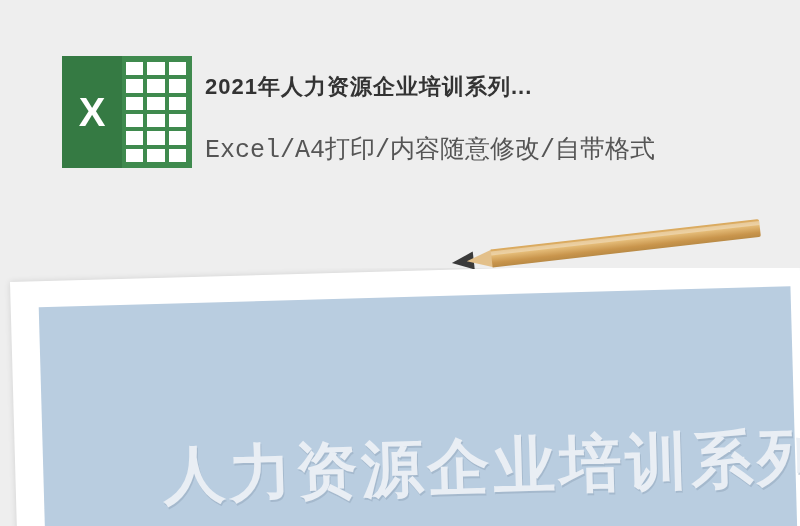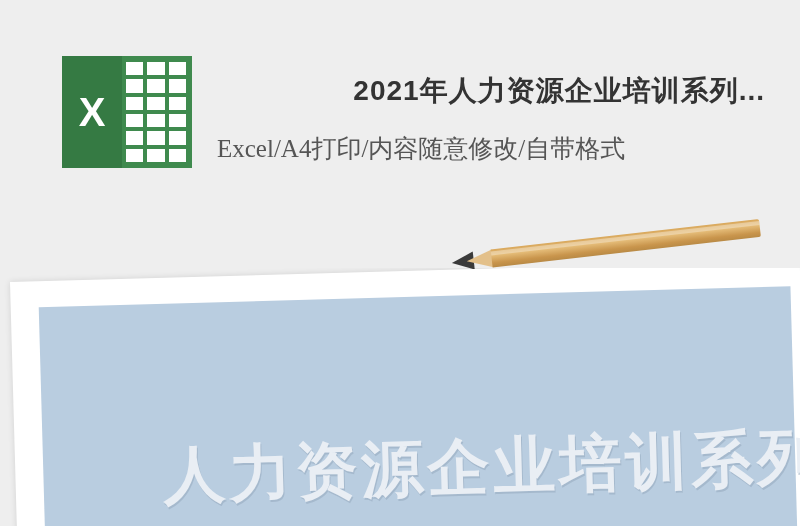--- a/index.html
+++ b/index.html
@@ -77,37 +77,36 @@
     display: block;
     background: #ffffff;
   }
 
   .title-main {
     position: absolute;
     left: 205px;
     top: 72px;
     width: 560px;
     color: #333333;
-    font-size: 28px;
+    font-size: 22px;
     font-weight: bold;
     letter-spacing: 1px;
     font-family: "Liberation Sans", sans-serif;
     white-space: nowrap;
     overflow: hidden;
-    text-align: right;
   }
   .title-sub {
     position: absolute;
-    left: 217px;
+    left: 205px;
     top: 132px;
     width: 580px;
     color: #555555;
     font-size: 25px;
     letter-spacing: 0px;
-    font-family: Liberation Serif, serif;
+    font-family: Liberation Mono, monospace;
     white-space: nowrap;
   }
 
   
   .pencil {
     position: absolute;
     left: 452px;
     top: 248px;
     width: 320px;
     height: 32px;

